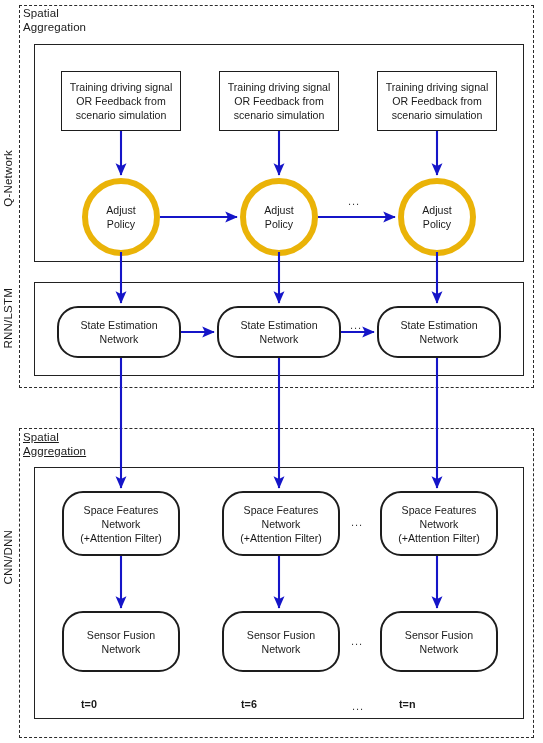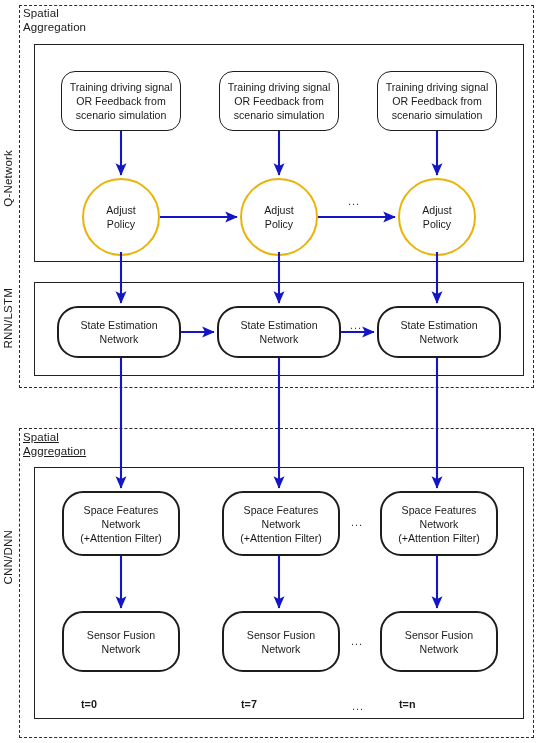--- a/index.html
+++ b/index.html
@@ -59,24 +59,24 @@
     align-items:center;
     justify-content:center;
     text-align:center;
     font-size:10.6px;
     line-height:14px;
     color:#1a1a1a;
     white-space:pre-line;
     padding:2px 3px;
   }
   .node.rounded{border-radius:21px;border-width:2px;}
-  .node.square{border-width:1.6px;border-radius:14px;}
+  .node.square{border-width:1.6px;}
 
   .circle{
-    border:2px solid #eab308;
+    border:6px solid #eab308;
     border-radius:50%;
     background:#ffffff;
     display:flex;
     align-items:center;
     justify-content:center;
     text-align:center;
     font-size:10.6px;
     line-height:14px;
     color:#1a1a1a;
     white-space:pre-line;
@@ -190,21 +190,21 @@
   <div class="abs node rounded" style="left:222px;top:611px;width:118px;height:61px;">Sensor Fusion
 Network</div>
 
   <div class="abs node rounded" style="left:380px;top:611px;width:118px;height:61px;">Sensor Fusion
 Network</div>
 
   <div class="ellipsis" style="left:351px;top:636px;">...</div>
 
   <div class="tlabel" style="left:81px;top:698px;width:80px;">t=0</div>
 
-  <div class="tlabel" style="left:241px;top:698px;width:80px;">t=7</div>
+  <div class="tlabel" style="left:241px;top:698px;width:80px;">t=6</div>
 
   <div class="ellipsis" style="left:352px;top:701px;">...</div>
 
   <div class="tlabel" style="left:399px;top:698px;width:80px;">t=n</div>
 
   <svg id="wires" viewBox="0 0 543 743">
     <defs>
       <marker id="arrowhead" markerWidth="7" markerHeight="7" refX="5.6" refY="3" orient="auto" markerUnits="strokeWidth">
         <path d="M0,0.4 L6,3 L0,5.6 L1.3,3 Z" fill="#1515c8"></path>
       </marker>

